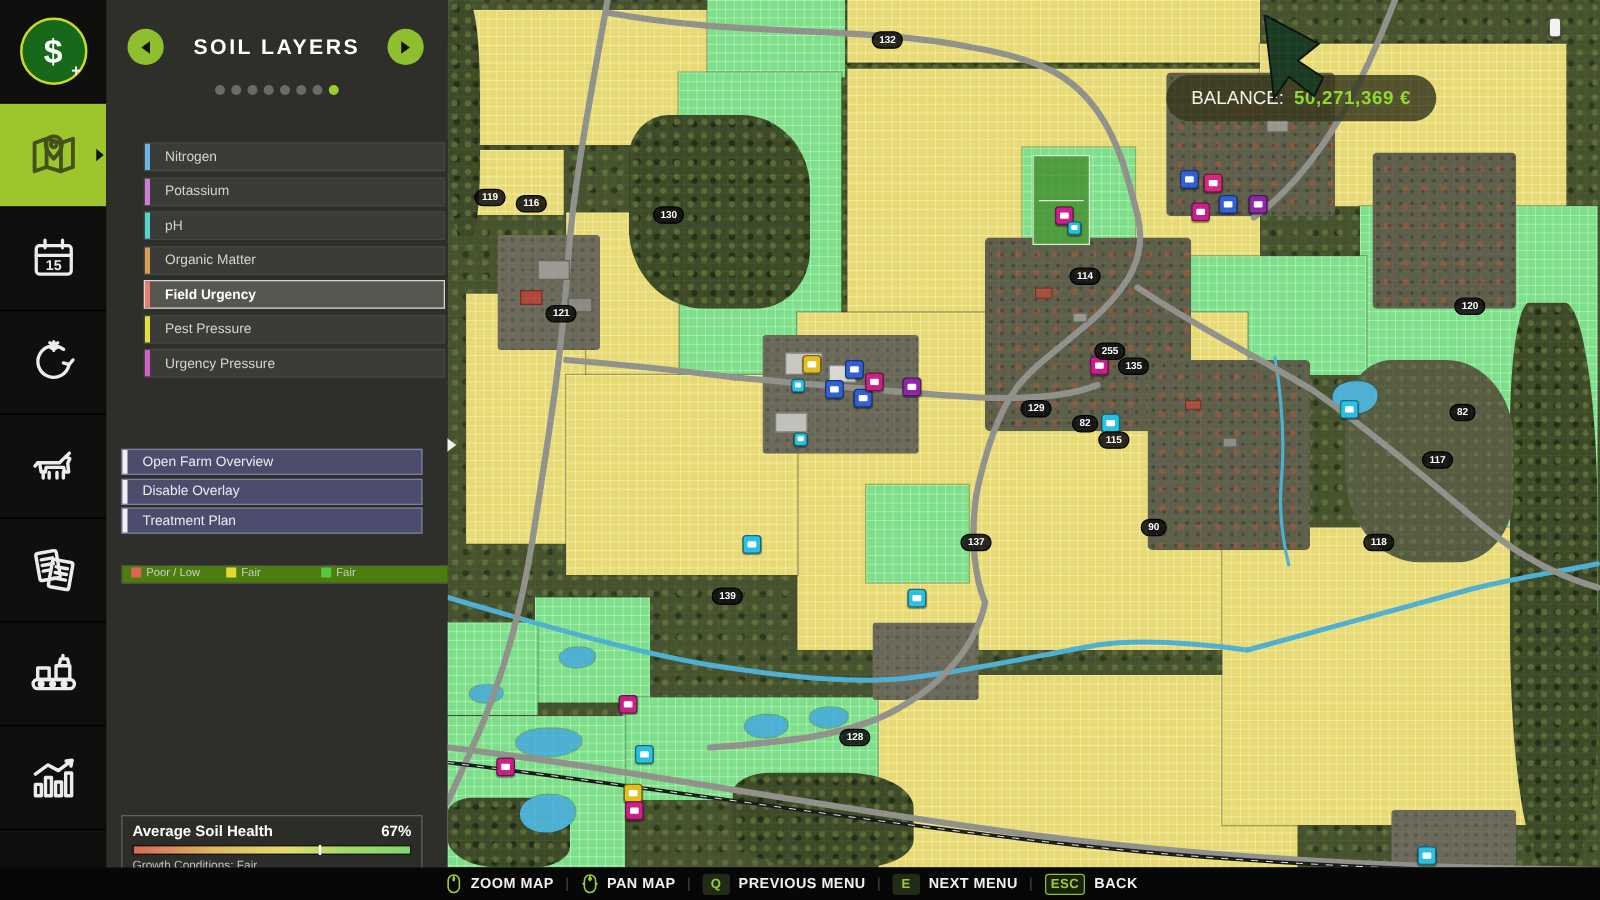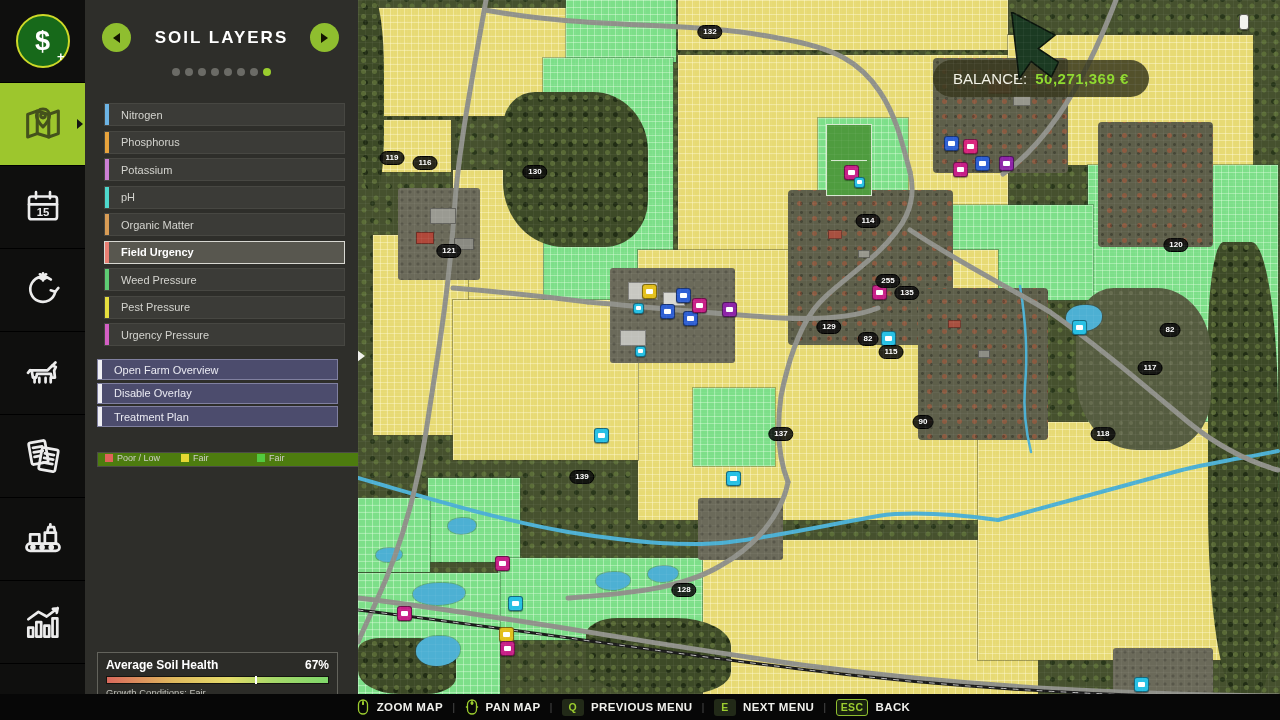--- a/index.html
+++ b/index.html
@@ -24,21 +24,21 @@
            text-align:center;color:#fff;font-size:17px;font-weight:bold;letter-spacing:2px;}
   .nav-circ{position:absolute;top:37px;width:29px;height:29px;margin-top:-14px;border:none;border-radius:50%;
             background:#8fbe2f;cursor:pointer;display:flex;align-items:center;justify-content:center;padding:0;}
   .nav-circ.left{left:17px;} .nav-circ.right{right:19px;}
   .tri-l{width:0;height:0;border-top:5px solid transparent;border-bottom:5px solid transparent;border-right:7px solid #141400;}
   .tri-r{width:0;height:0;border-top:5px solid transparent;border-bottom:5px solid transparent;border-left:7px solid #141400;}
   .dots{position:absolute;left:0;right:0;top:68px;display:flex;justify-content:center;gap:5px;}
   .dot{width:8px;height:8px;border-radius:50%;background:#6b6b66;}
   .dot.active{background:#9acd2e;}
 
-  .layers{position:absolute;left:12px;top:96px;width:241px;margin:7px;padding:0;list-style:none;text-align:right;}
+  .layers{position:absolute;left:12px;top:96px;width:241px;margin:18px;padding:0;list-style:none;text-align:right;}
   .layers li{position:relative;height:23px;margin-bottom:4.5px;background:#3b3b37;border:1px solid #474742;
              display:flex;align-items:center;padding-left:16px;color:#d4d4cf;font-size:11px;cursor:pointer;}
   .layers li .bar{position:absolute;left:0;top:0;bottom:0;width:4px;}
   .layers li.sel{background:#58574f;border:1px solid #d8d8d2;color:#fff;font-weight:bold;}
 
   .actions{position:absolute;left:12px;top:359px;width:241px;text-align:right;}
   .actions .act{position:relative;width:100%;height:21px;margin-bottom:2.5px;background:#4c4c6d;border:1px solid #8080a0;
                 display:flex;align-items:center;padding-left:16px;color:#eaeaf2;font-size:11px;cursor:pointer;}
   .actions .act .bar{position:absolute;left:0;top:0;bottom:0;width:4px;background:#f0f0f4;}
 
@@ -211,42 +211,34 @@
         <span class="dot"></span>
         <span class="dot"></span>
         <span class="dot active"></span>
       </div>
     <ul class="layers" id="layers">
         <li class="">
           <span class="bar" style="background: rgb(108, 180, 228);"></span>
           <span>Nitrogen</span>
         </li>
         <li class="">
-          <span class="bar" style="background: rgb(232, 163, 60);"></span>
-          <span>Phosphorus</span>
-        </li>
-        <li class="">
           <span class="bar" style="background: rgb(204, 127, 212);"></span>
           <span>Potassium</span>
         </li>
         <li class="">
           <span class="bar" style="background: rgb(78, 216, 204);"></span>
           <span>pH</span>
         </li>
         <li class="">
           <span class="bar" style="background: rgb(216, 156, 85);"></span>
           <span>Organic Matter</span>
         </li>
         <li class="sel">
           <span class="bar" style="background: rgb(232, 126, 114);"></span>
           <span>Field Urgency</span>
-        </li>
-        <li class="">
-          <span class="bar" style="background: rgb(94, 204, 116);"></span>
-          <span>Weed Pressure</span>
         </li>
         <li class="">
           <span class="bar" style="background: rgb(229, 222, 62);"></span>
           <span>Pest Pressure</span>
         </li>
         <li class="">
           <span class="bar" style="background: rgb(212, 95, 196);"></span>
           <span>Urgency Pressure</span>
         </li>
       </ul>

